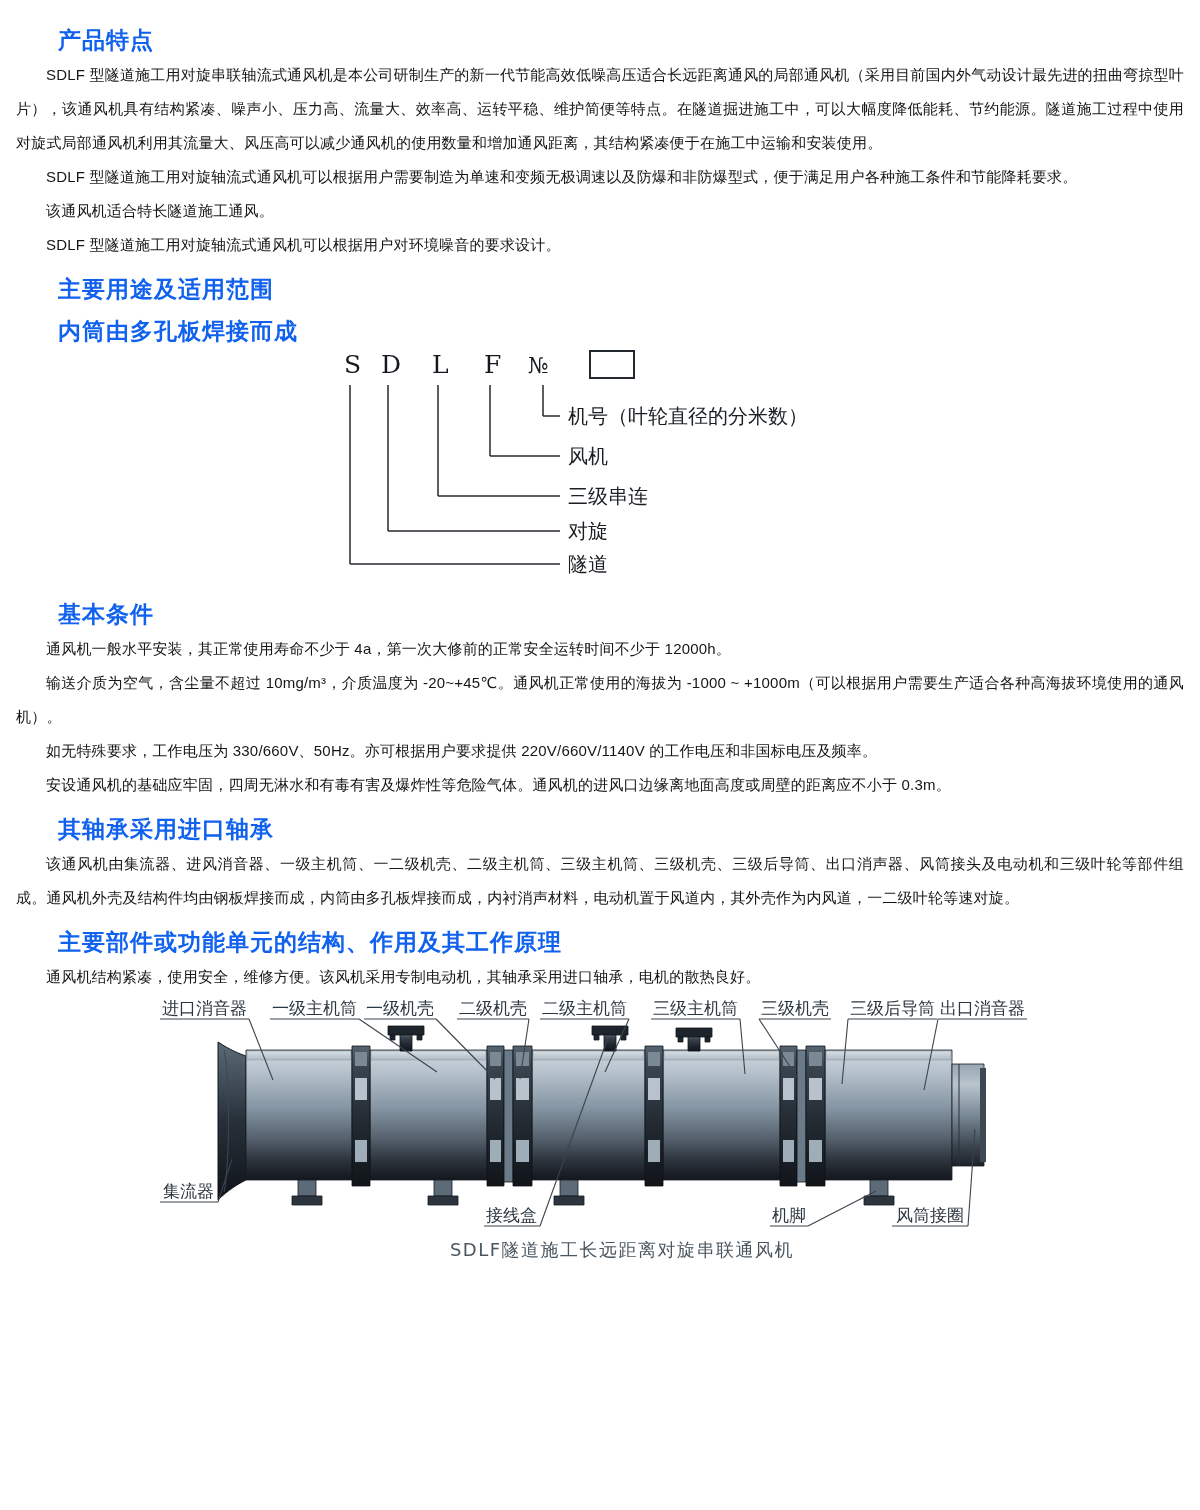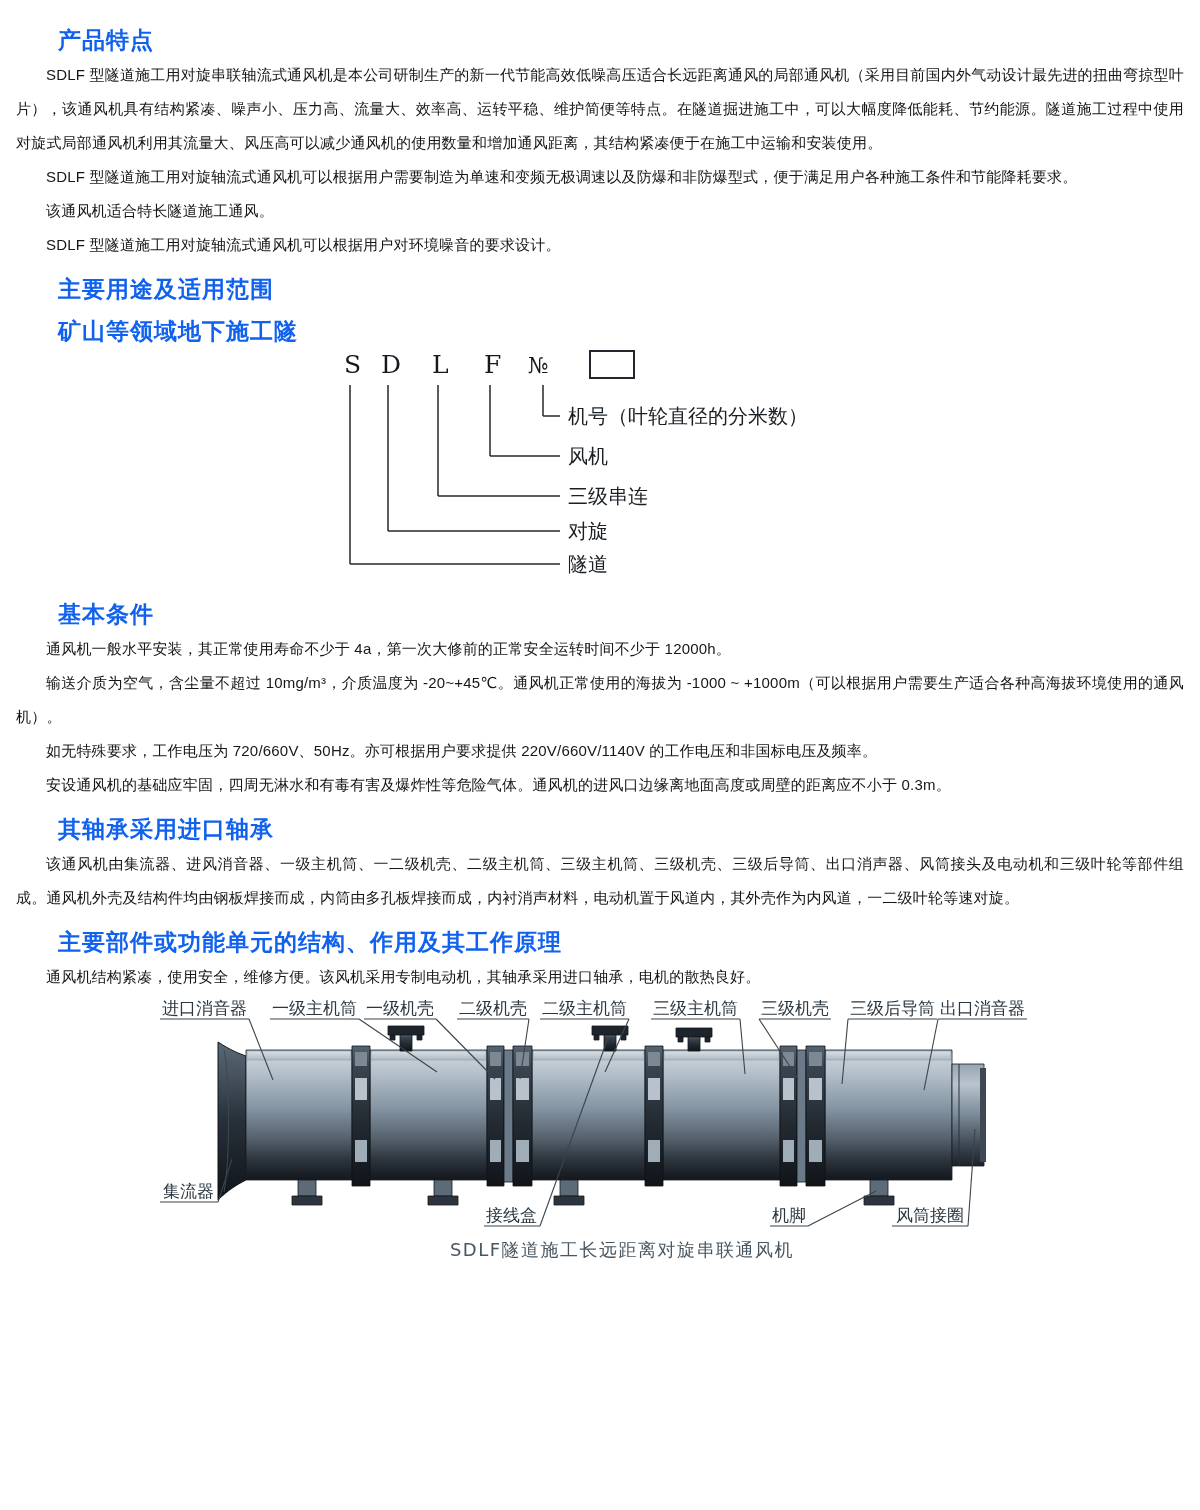--- a/index.html
+++ b/index.html
@@ -32,21 +32,21 @@
 <div class="page">
 
   <h2 class="sec first">产品特点</h2>
   <p class="body">SDLF 型隧道施工用对旋串联轴流式通风机是本公司研制生产的新一代节能高效低噪高压适合长远距离通风的局部通风机（采用目前国内外气动设计最先进的扭曲弯掠型叶片），该通风机具有结构紧凑、噪声小、压力高、流量大、效率高、运转平稳、维护简便等特点。在隧道掘进施工中，可以大幅度降低能耗、节约能源。隧道施工过程中使用对旋式局部通风机利用其流量大、风压高可以减少通风机的使用数量和增加通风距离，其结构紧凑便于在施工中运输和安装使用。</p>
   <p class="body">SDLF 型隧道施工用对旋轴流式通风机可以根据用户需要制造为单速和变频无极调速以及防爆和非防爆型式，便于满足用户各种施工条件和节能降耗要求。</p>
   <p class="body">该通风机适合特长隧道施工通风。</p>
   <p class="body">SDLF 型隧道施工用对旋轴流式通风机可以根据用户对环境噪音的要求设计。</p>
 
   <h2 class="sec">主要用途及适用范围</h2>
 
-  <h2 class="sec">矿山等领域地下施工隧</h2>
+  <h2 class="sec">内筒由多孔板焊接而成</h2>
 
   <div class="diag">
     <svg width="1200" height="240" viewBox="0 0 1200 240">
       <g stroke="#23282e" stroke-width="1.5" fill="none">
         <line x1="350" y1="36" x2="350" y2="215"></line>
         <line x1="388" y1="36" x2="388" y2="182"></line>
         <line x1="438" y1="36" x2="438" y2="147"></line>
         <line x1="490" y1="36" x2="490" y2="107"></line>
         <line x1="543" y1="36" x2="543" y2="67"></line>
         <line x1="543" y1="67" x2="560" y2="67"></line>
@@ -69,21 +69,21 @@
         <text x="568" y="154">三级串连</text>
         <text x="568" y="189">对旋</text>
         <text x="568" y="222">隧道</text>
       </g>
     </svg>
   </div>
 
   <h2 class="sec tight">基本条件</h2>
   <p class="body">通风机一般水平安装，其正常使用寿命不少于 4a，第一次大修前的正常安全运转时间不少于 12000h。</p>
   <p class="body">输送介质为空气，含尘量不超过 10mg/m³，介质温度为 -20~+45℃。通风机正常使用的海拔为 -1000 ~ +1000m（可以根据用户需要生产适合各种高海拔环境使用的通风机）。</p>
-  <p class="body">如无特殊要求，工作电压为 720/660V、50Hz。亦可根据用户要求提供 220V/660V/1140V 的工作电压和非国标电压及频率。</p>
+  <p class="body">如无特殊要求，工作电压为 330/660V、50Hz。亦可根据用户要求提供 220V/660V/1140V 的工作电压和非国标电压及频率。</p>
   <p class="body">安设通风机的基础应牢固，四周无淋水和有毒有害及爆炸性等危险气体。通风机的进风口边缘离地面高度或周壁的距离应不小于 0.3m。</p>
 
   <h2 class="sec">其轴承采用进口轴承</h2>
   <p class="body">该通风机由集流器、进风消音器、一级主机筒、一二级机壳、二级主机筒、三级主机筒、三级机壳、三级后导筒、出口消声器、风筒接头及电动机和三级叶轮等部件组成。通风机外壳及结构件均由钢板焊接而成，内筒由多孔板焊接而成，内衬消声材料，电动机置于风道内，其外壳作为内风道，一二级叶轮等速对旋。</p>
 
   <h2 class="sec">主要部件或功能单元的结构、作用及其工作原理</h2>
   <p class="body">通风机结构紧凑，使用安全，维修方便。该风机采用专制电动机，其轴承采用进口轴承，电机的散热良好。</p>
 
   <div class="diag">
     <svg width="1200" height="298" viewBox="0 0 1200 298">

